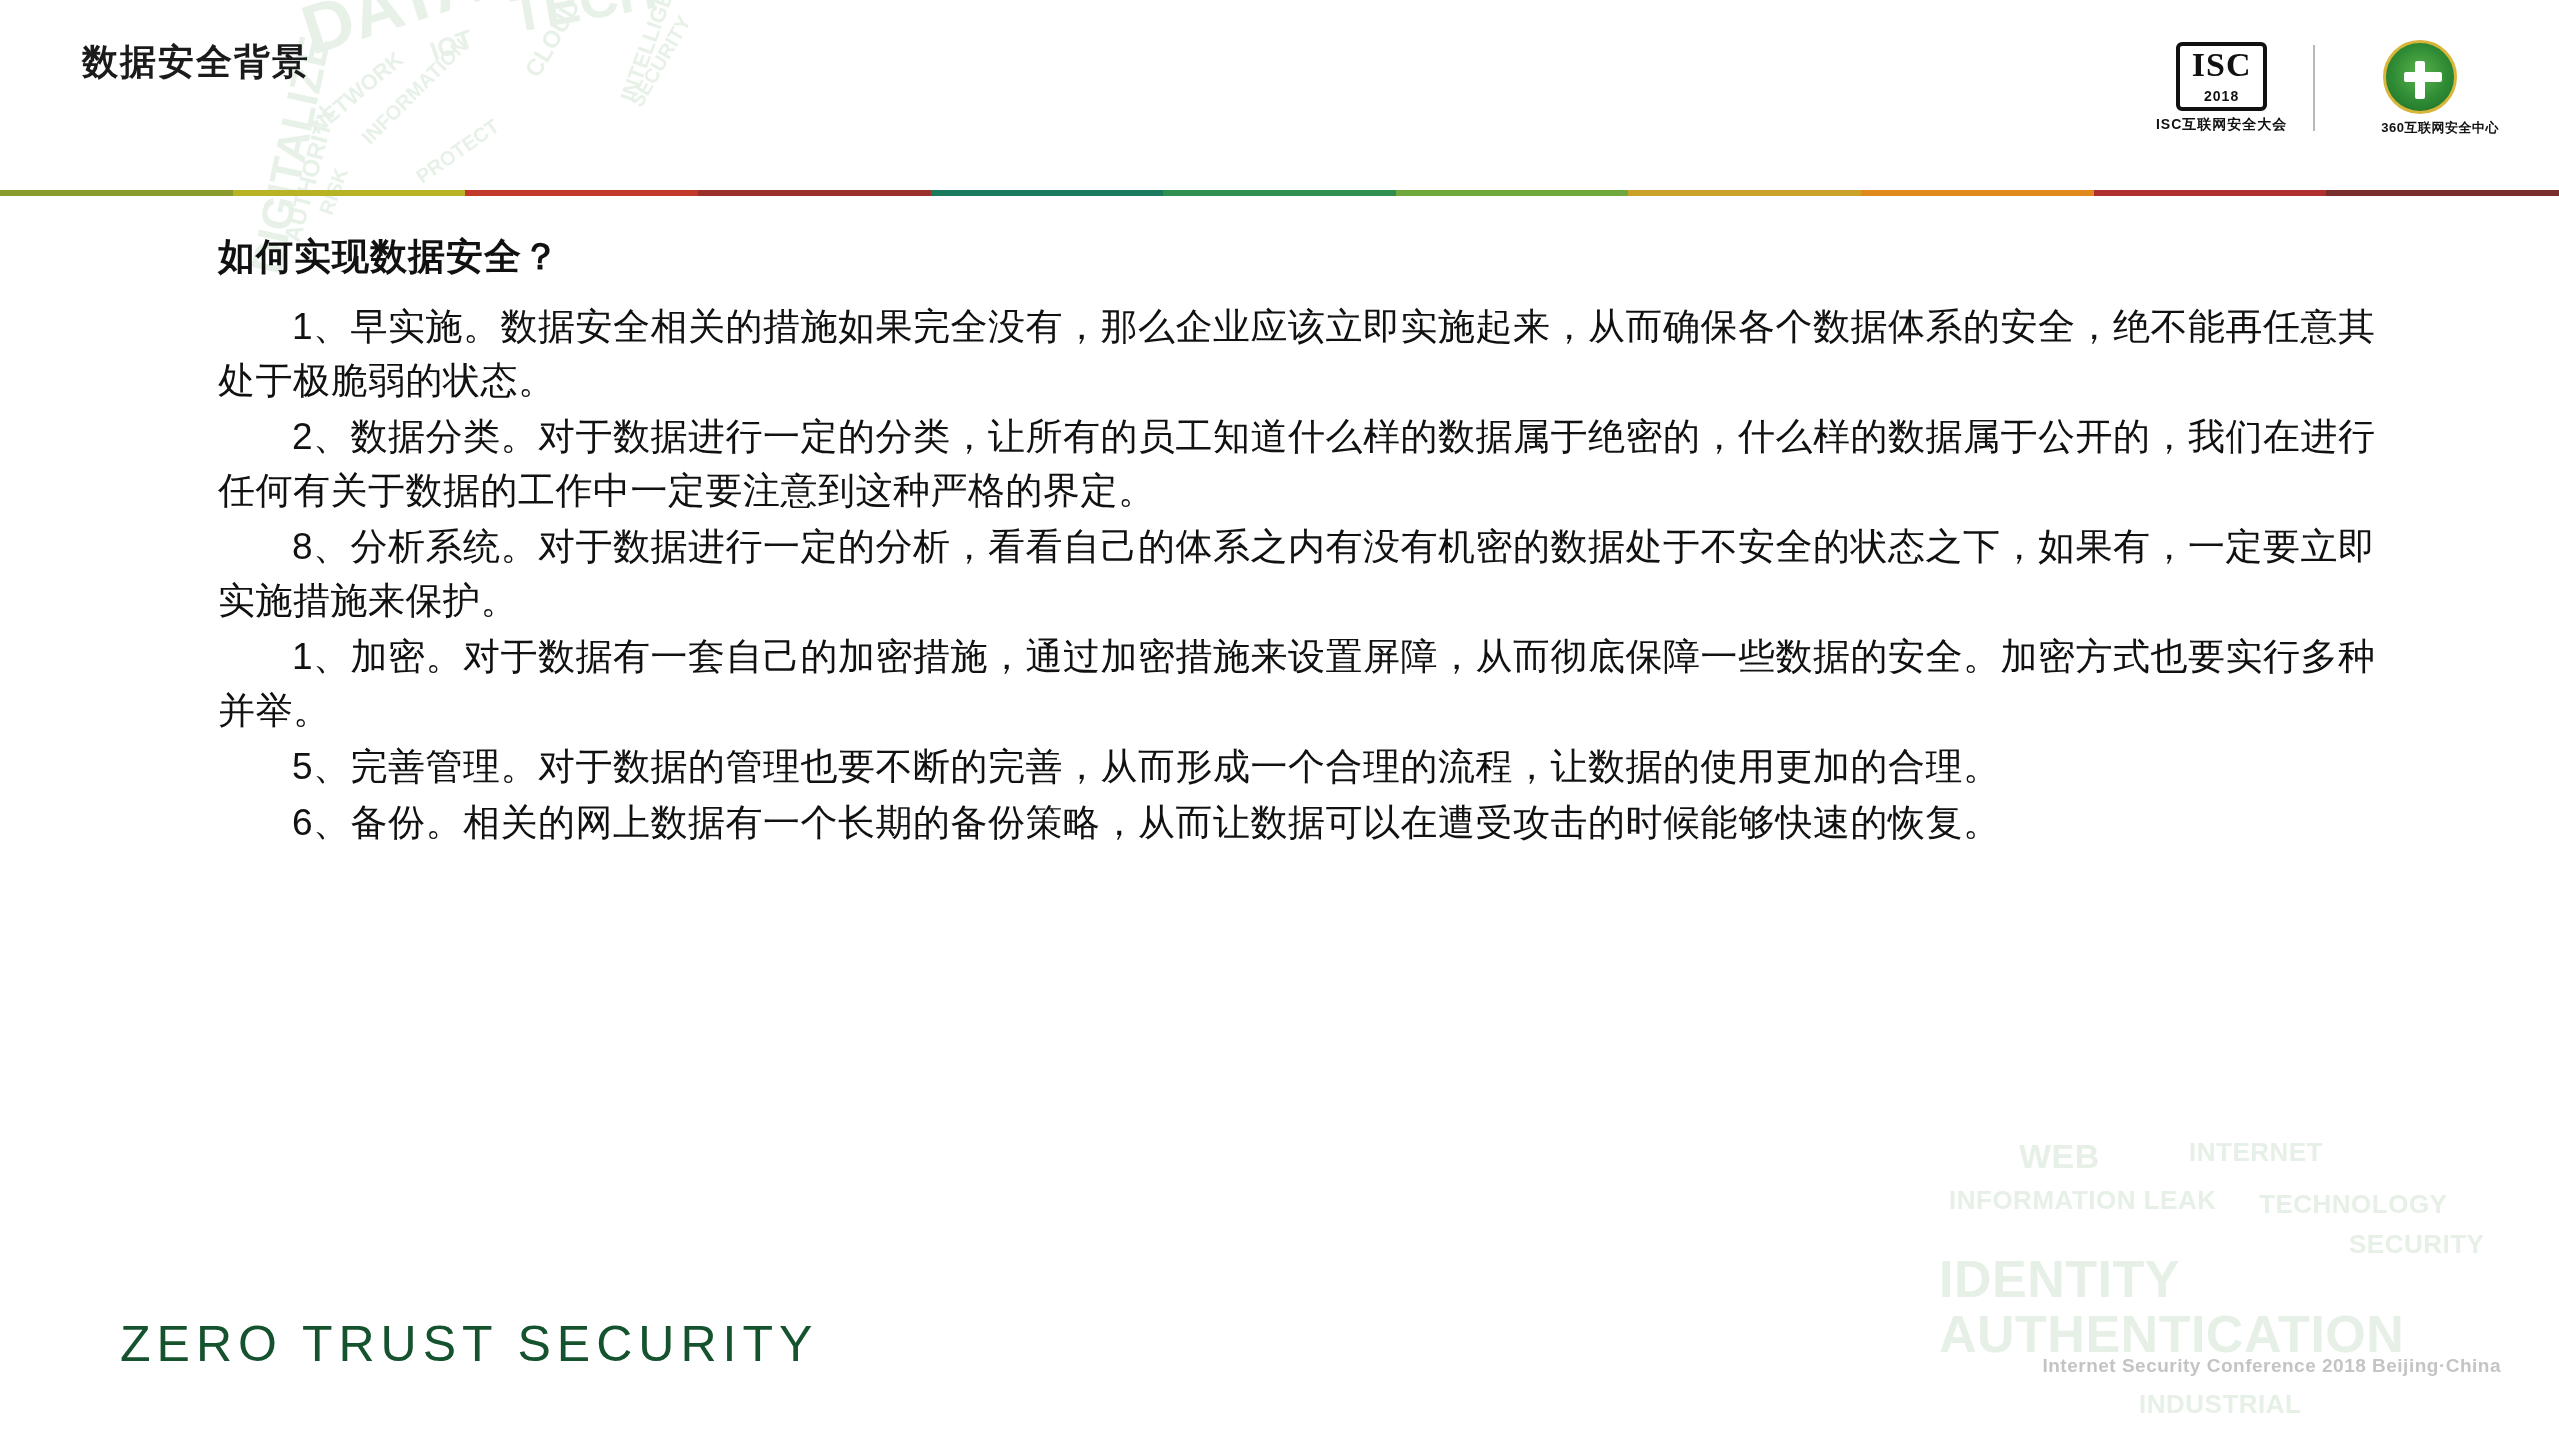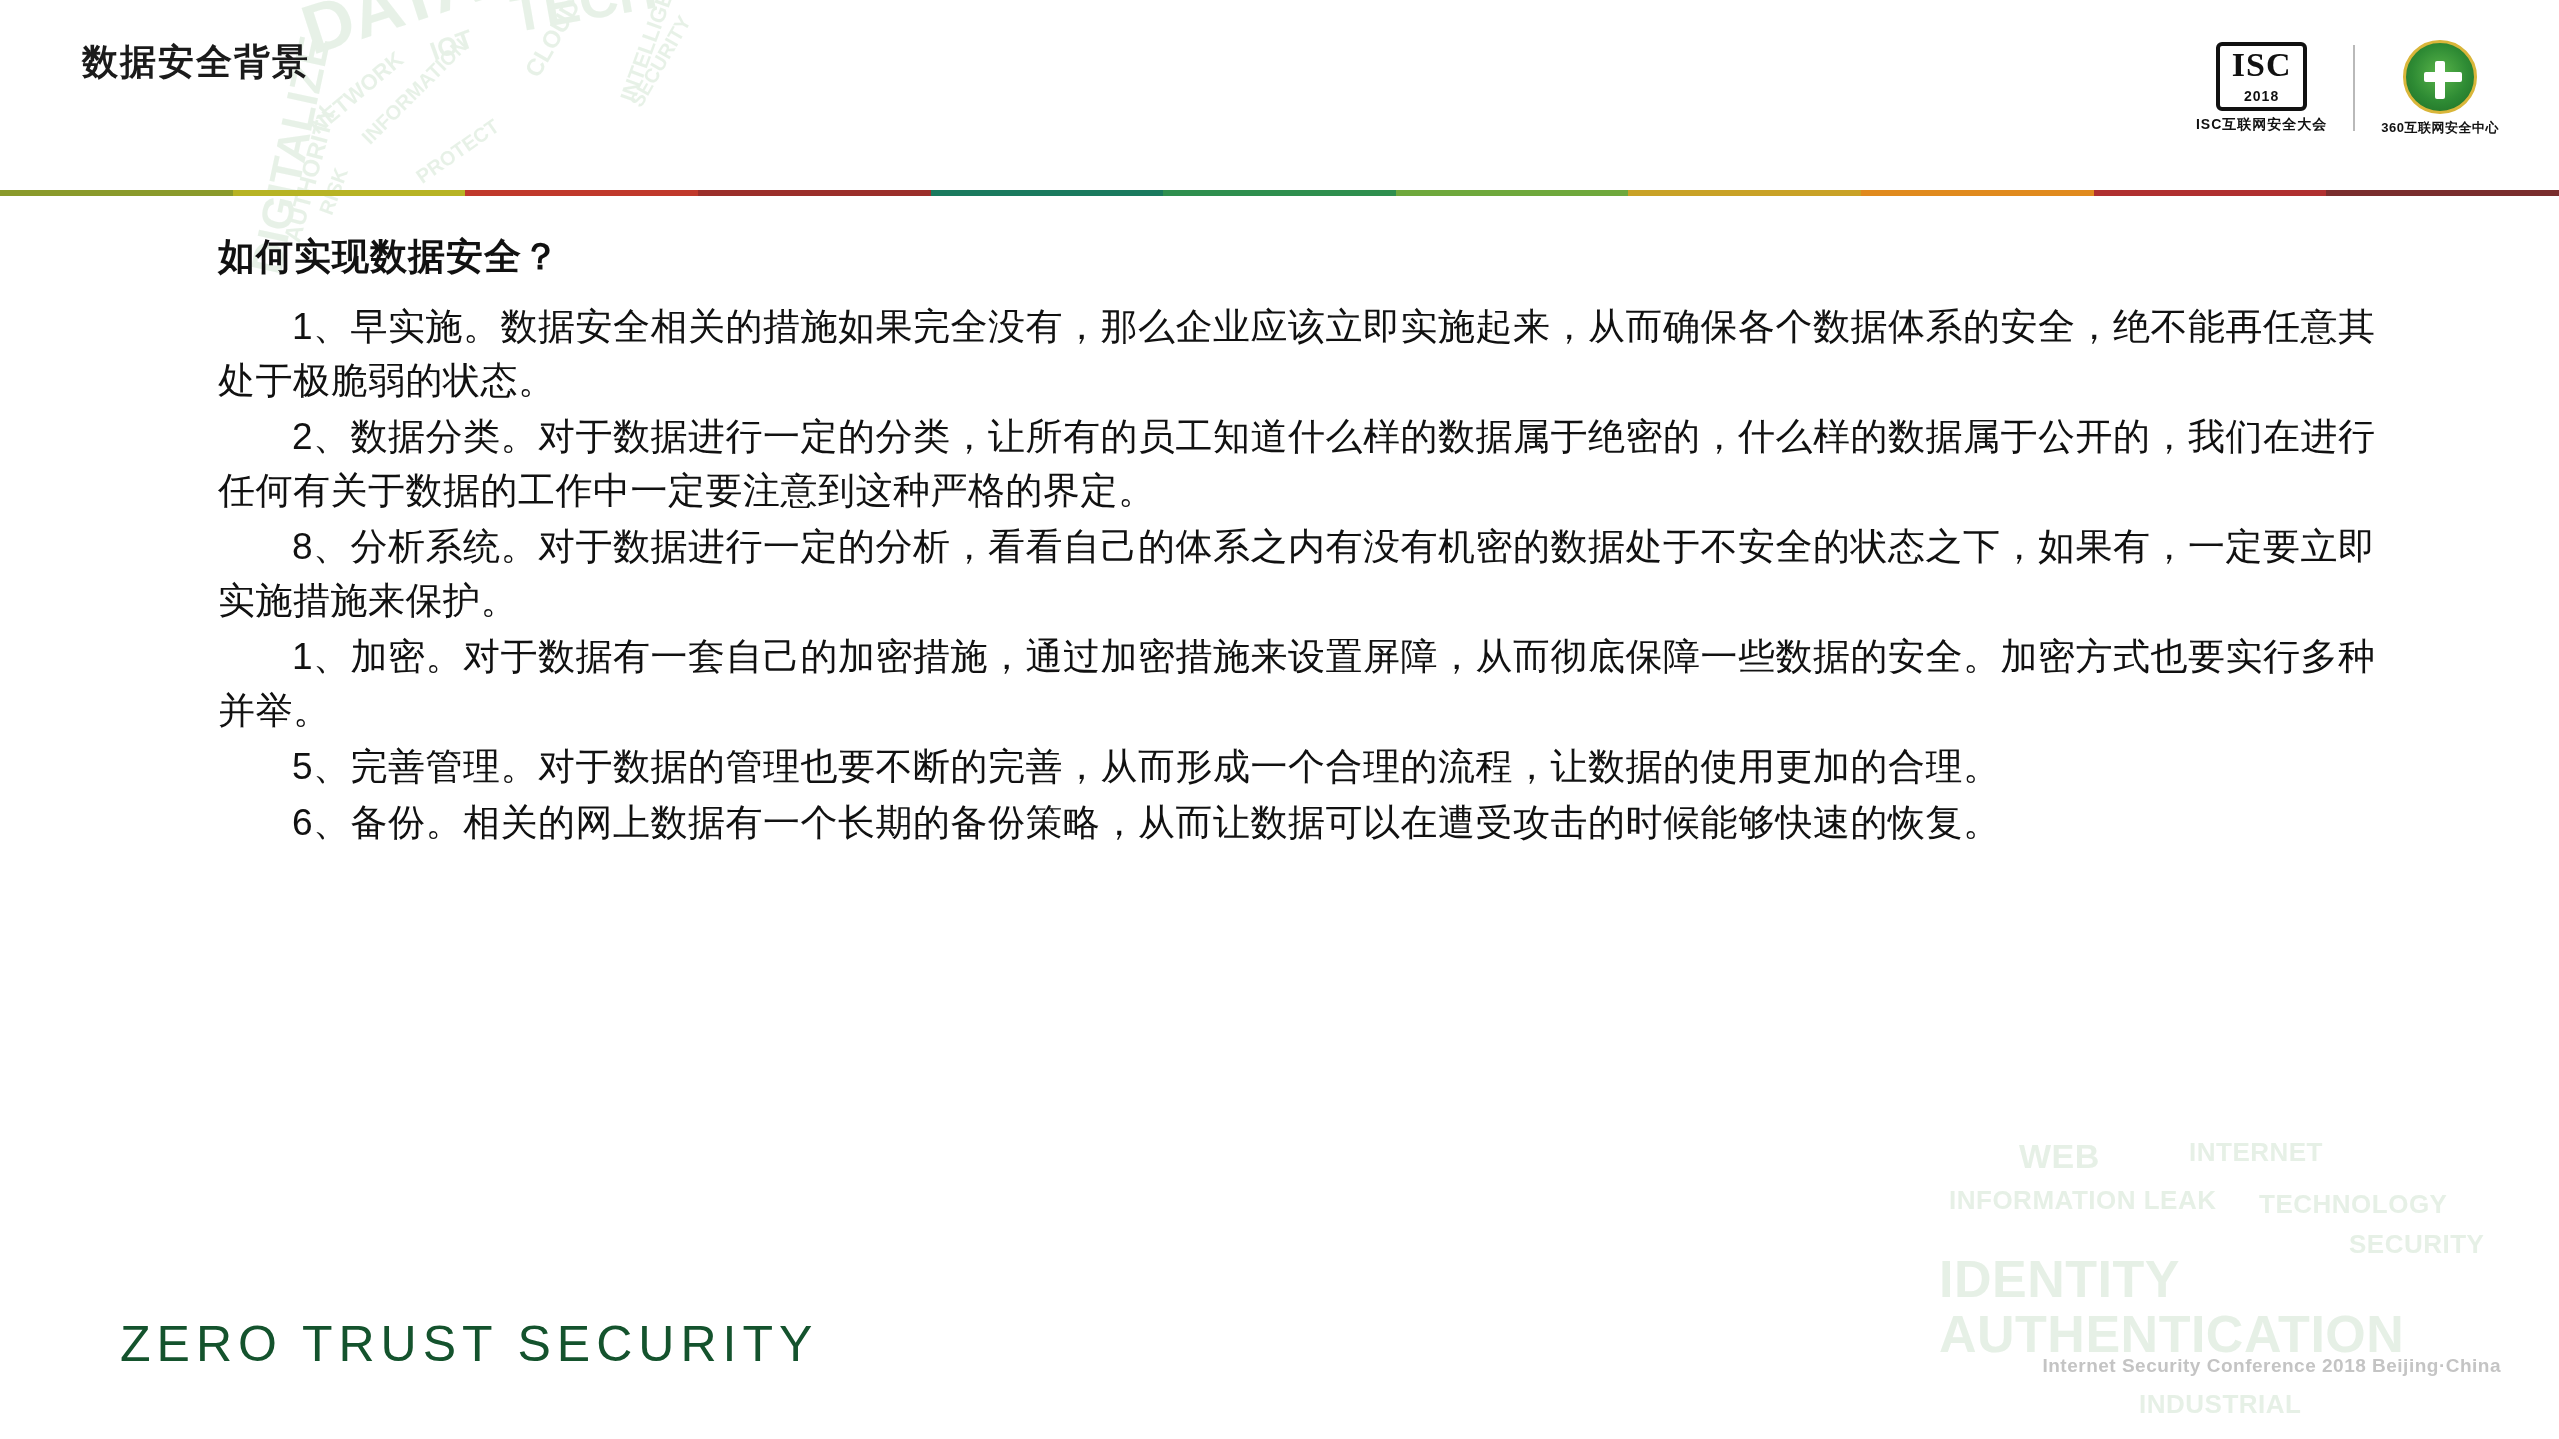--- a/index.html
+++ b/index.html
@@ -140,20 +140,21 @@
     height: 10px;
     background: #fff;
     border-radius: 2px;
   }
   .sec360-cn {
     font-size: 13px;
     font-weight: bold;
     color: #111;
     margin-top: 5px;
     letter-spacing: .5px;
+    margin-left: 40px;
   }
 
   
   .divider {
     position: absolute;
     left: 0;
     top: 190px;
     width: 2559px;
     height: 6px;
     display: flex;

